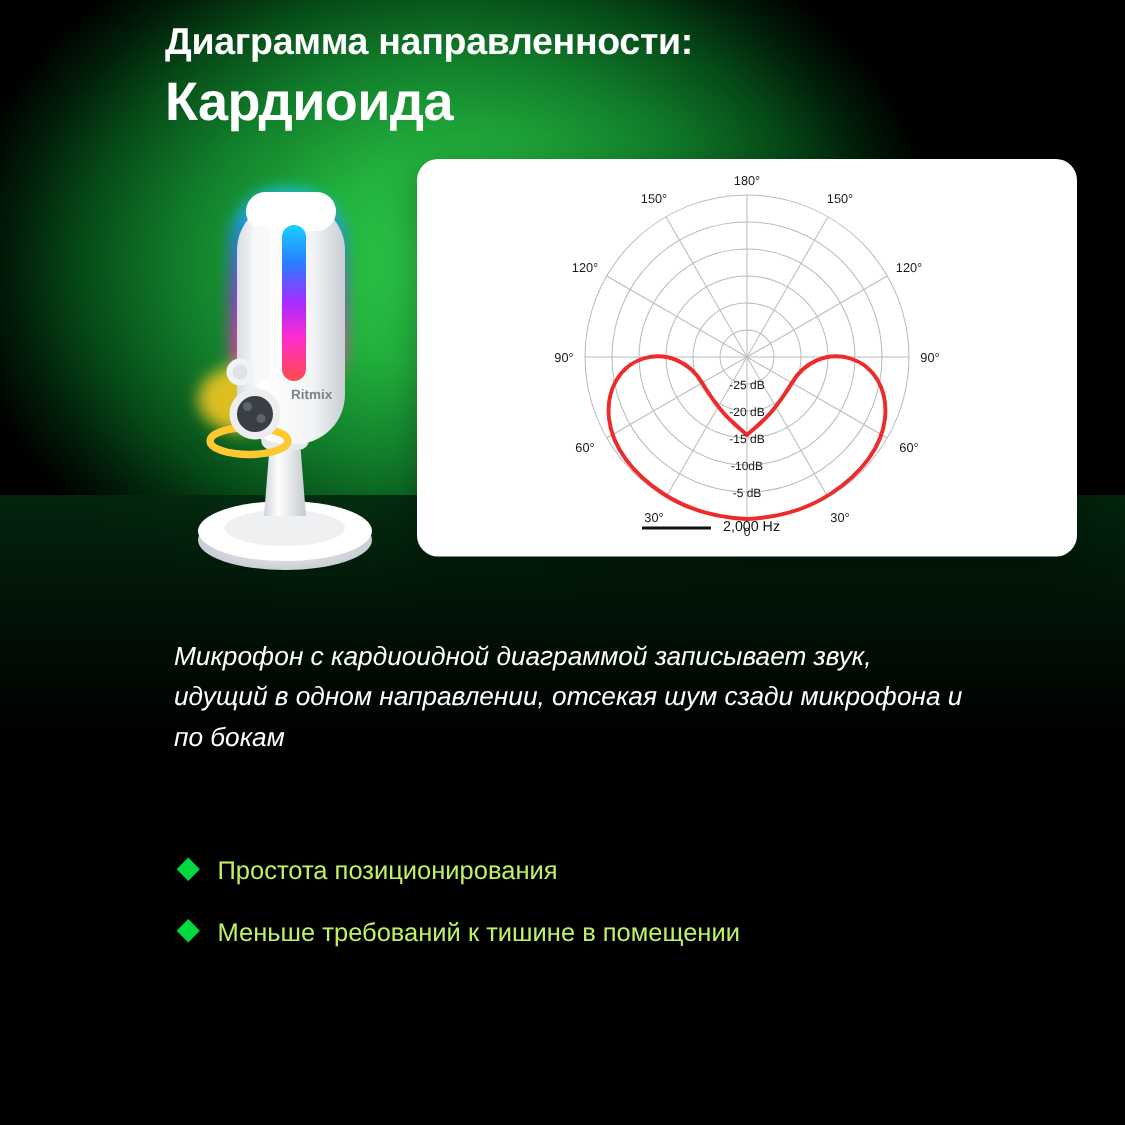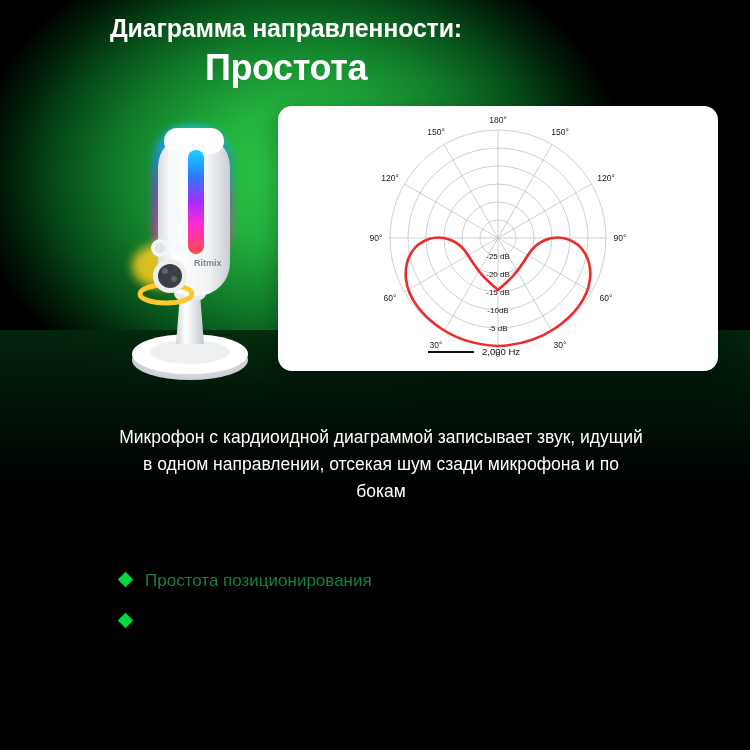--- a/index.html
+++ b/index.html
@@ -12,21 +12,20 @@
     height: 750px;
     overflow: hidden;
     font-family: "Liberation Sans", sans-serif;
   }
   .page {
     position: relative;
     width: 750px;
     height: 750px;
     background: #000;
     overflow: hidden;
-    text-align: center;
   }
   
   .glow {
     position: absolute;
     left: 0;
     top: 0;
     width: 750px;
     height: 430px;
     background:
       radial-gradient(ellipse 330px 250px at 300px 175px, #2ec94a 0%, #23b23e 28%, #117c2a 55%, #064b18 74%, #011f09 88%, #000 100%);
@@ -112,20 +111,21 @@
   
   .description {
     position: absolute;
     left: 116px;
     top: 424px;
     width: 530px;
     color: #fff;
     font-size: 17.5px;
     line-height: 1.55;
     z-index: 6;
+    font-style: italic;
   }
 
   
   .bullets {
     position: absolute;
     left: 120px;
     top: 568px;
     width: 560px;
     z-index: 6;
   }
@@ -137,36 +137,36 @@
   }
   .diamond {
     flex: 0 0 auto;
     width: 11px;
     height: 11px;
     background: #00d93f;
     transform: rotate(45deg);
     margin-top: 6px;
   }
   .bullet-text {
-    color: #15803d;
+    color: #bef264;
     font-size: 17px;
     line-height: 1.5;
   }
 </style>
 </head>
 <body>
 
 <div class="page">
 
   <div class="glow"></div>
   <div class="glow2"></div>
 
   <div class="header">
     <div class="line1">Диаграмма направленности:</div>
-    <div class="line2">Простота</div>
+    <div class="line2">Кардиоида</div>
   </div>
 
   <div class="mic-wrap">
     <svg width="190" height="290" viewBox="0 0 190 290">
       <defs>
         <linearGradient id="rgbgrad" x1="0" y1="0" x2="0" y2="1">
           <stop offset="0%" stop-color="#18d0ff"></stop>
           <stop offset="25%" stop-color="#2b7bff"></stop>
           <stop offset="50%" stop-color="#a82bff"></stop>
           <stop offset="72%" stop-color="#ff2bd0"></stop>
@@ -298,16 +298,17 @@
 
   <div class="description">Микрофон с кардиоидной диаграммой записывает звук, идущий в одном направлении, отсекая шум сзади микрофона и по бокам</div>
 
   <div class="bullets">
     <div class="bullet">
       <span class="diamond"></span>
       <span class="bullet-text">Простота позиционирования</span>
     </div>
     <div class="bullet">
       <span class="diamond"></span>
+      <span class="bullet-text">Меньше требований к тишине в помещении</span>
     </div>
   </div>
 
 </div>
 
 </body></html>

